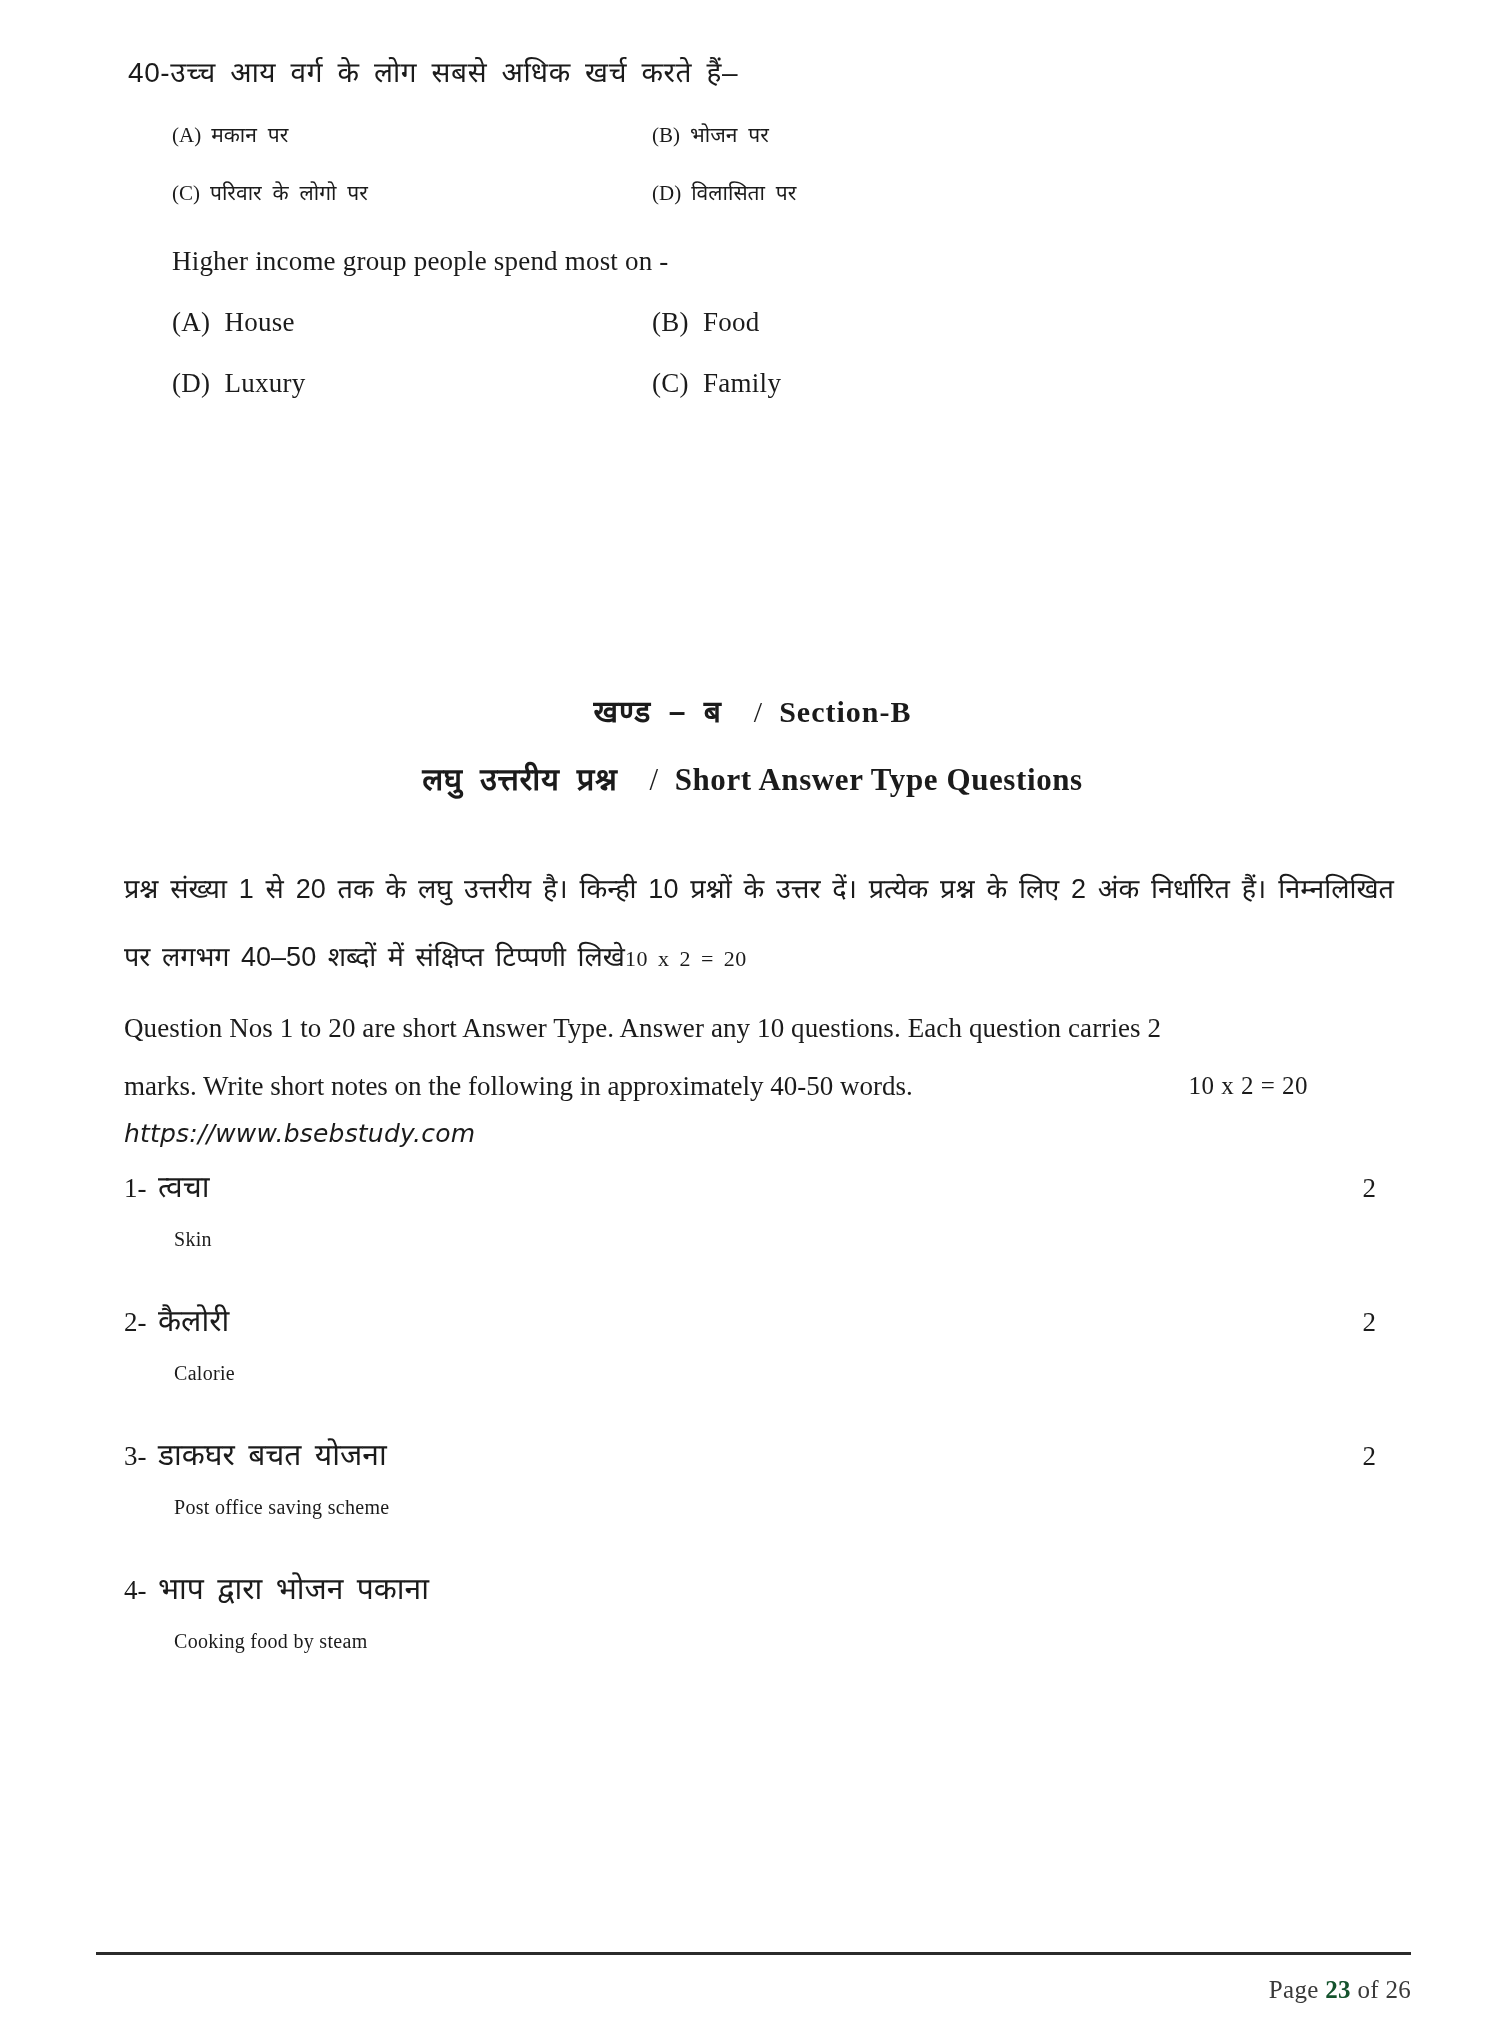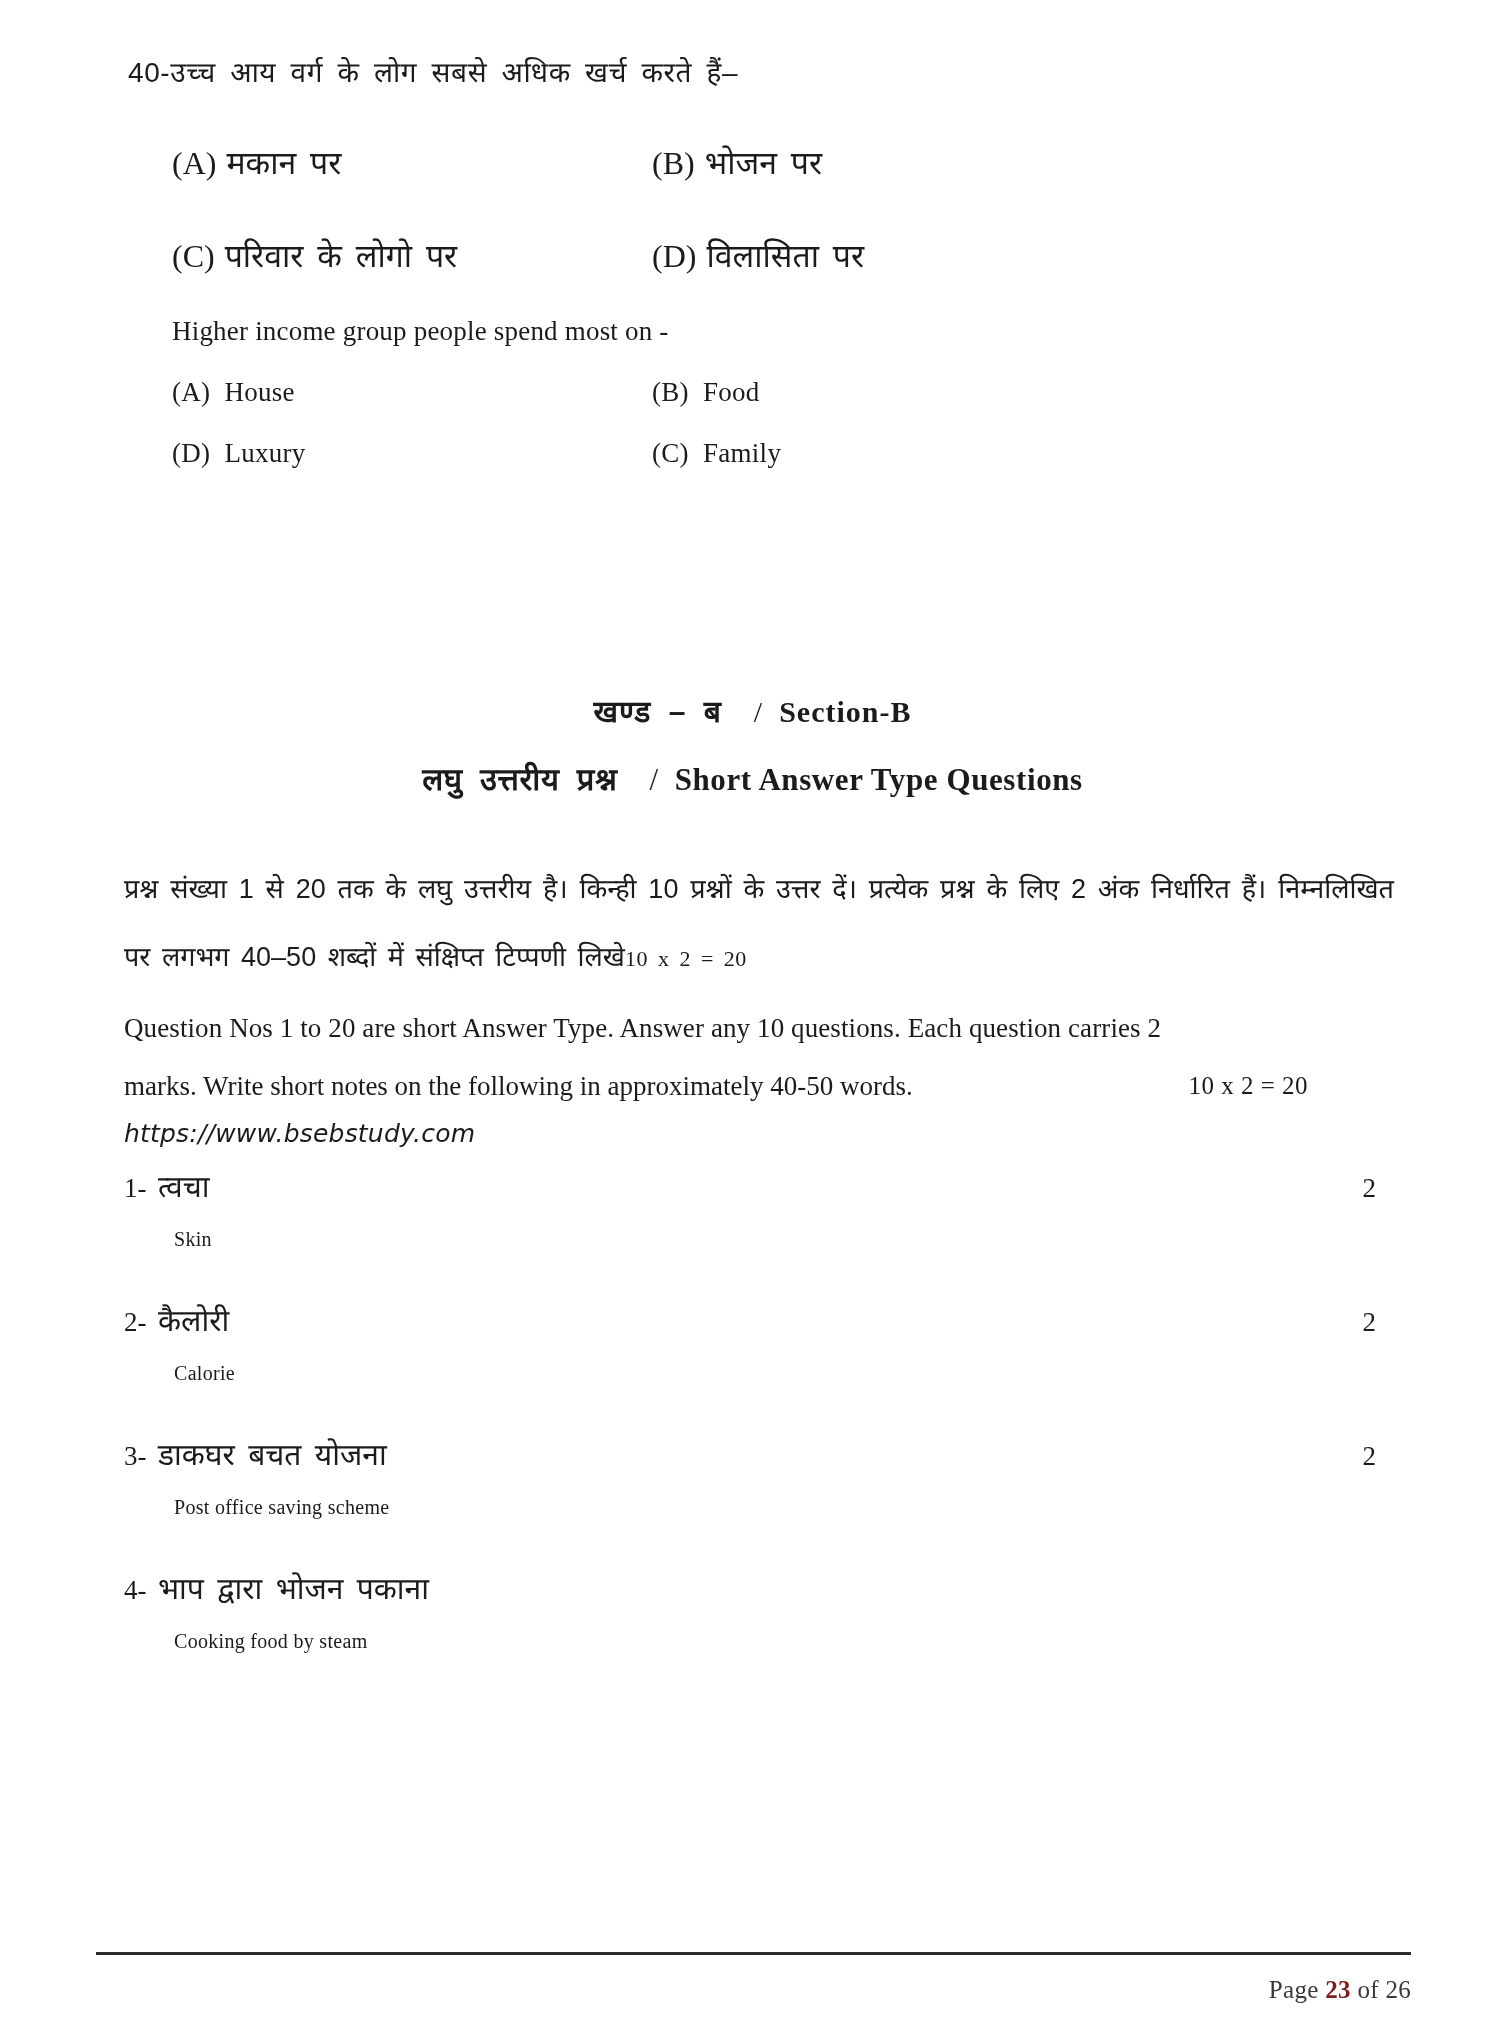--- a/index.html
+++ b/index.html
@@ -42,24 +42,23 @@
     word-spacing: 6px;
     white-space: nowrap;
   }
   .opt-row {
     display: flex;
     margin-top: 30px;
     padding-left: 44px;
   }
   .opt {
     width: 480px;
-    font-size: 32px;
+    font-size: 21px;
     word-spacing: 5px;
     white-space: nowrap;
-    margin-top: 20px;
   }
   .opt .tag { margin-right: 10px; }
   .q-stem-en {
     margin-top: 40px;
     padding-left: 44px;
     font-size: 27px;
     letter-spacing: 0.2px;
   }
   .opt-row-en { margin-top: 30px; }
   .opt-en {
@@ -177,21 +176,21 @@
     border-top: 3px solid #2b2b2b;
   }
   .footer-text {
     position: absolute;
     right: 94px;
     top: 1976px;
     font-size: 25px;
     color: #3a3a3a;
     letter-spacing: 0.3px;
   }
-  .footer-text b { color: #7f1d1d; }
+  .footer-text b { color: #14532d; }
 </style>
 </head>
 <body>
 
 <div class="page">
 
   <div class="mcq-block">
 
     <div class="q-stem devanagari">
       <span>40-</span><span>उच्च आय वर्ग के लोग सबसे अधिक खर्च करते हैं–</span>

